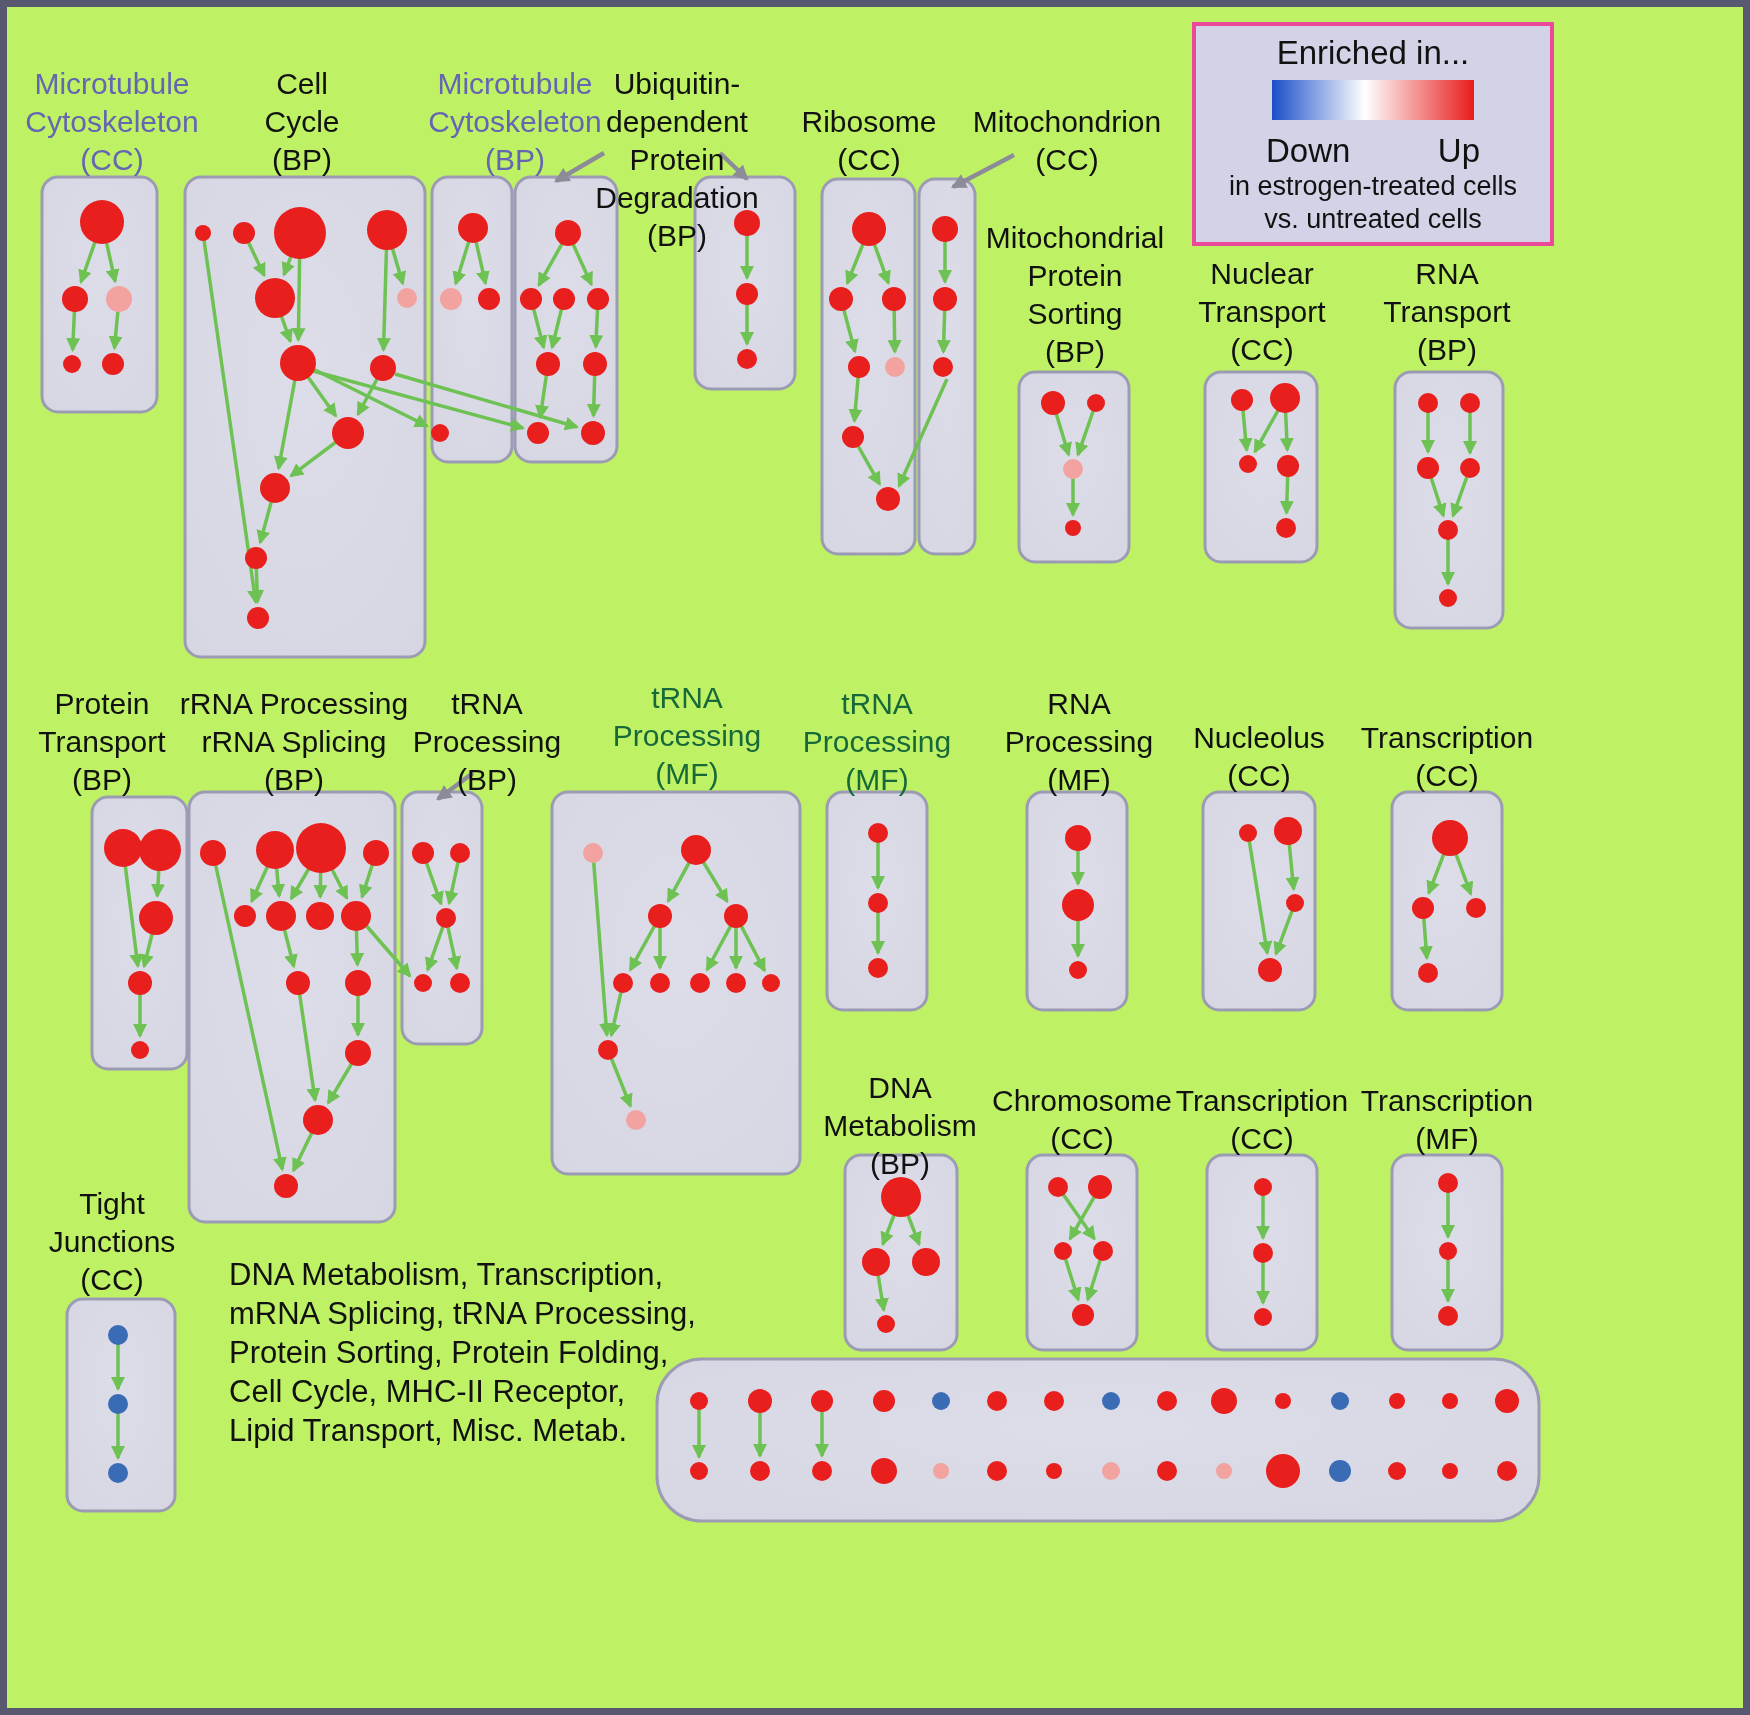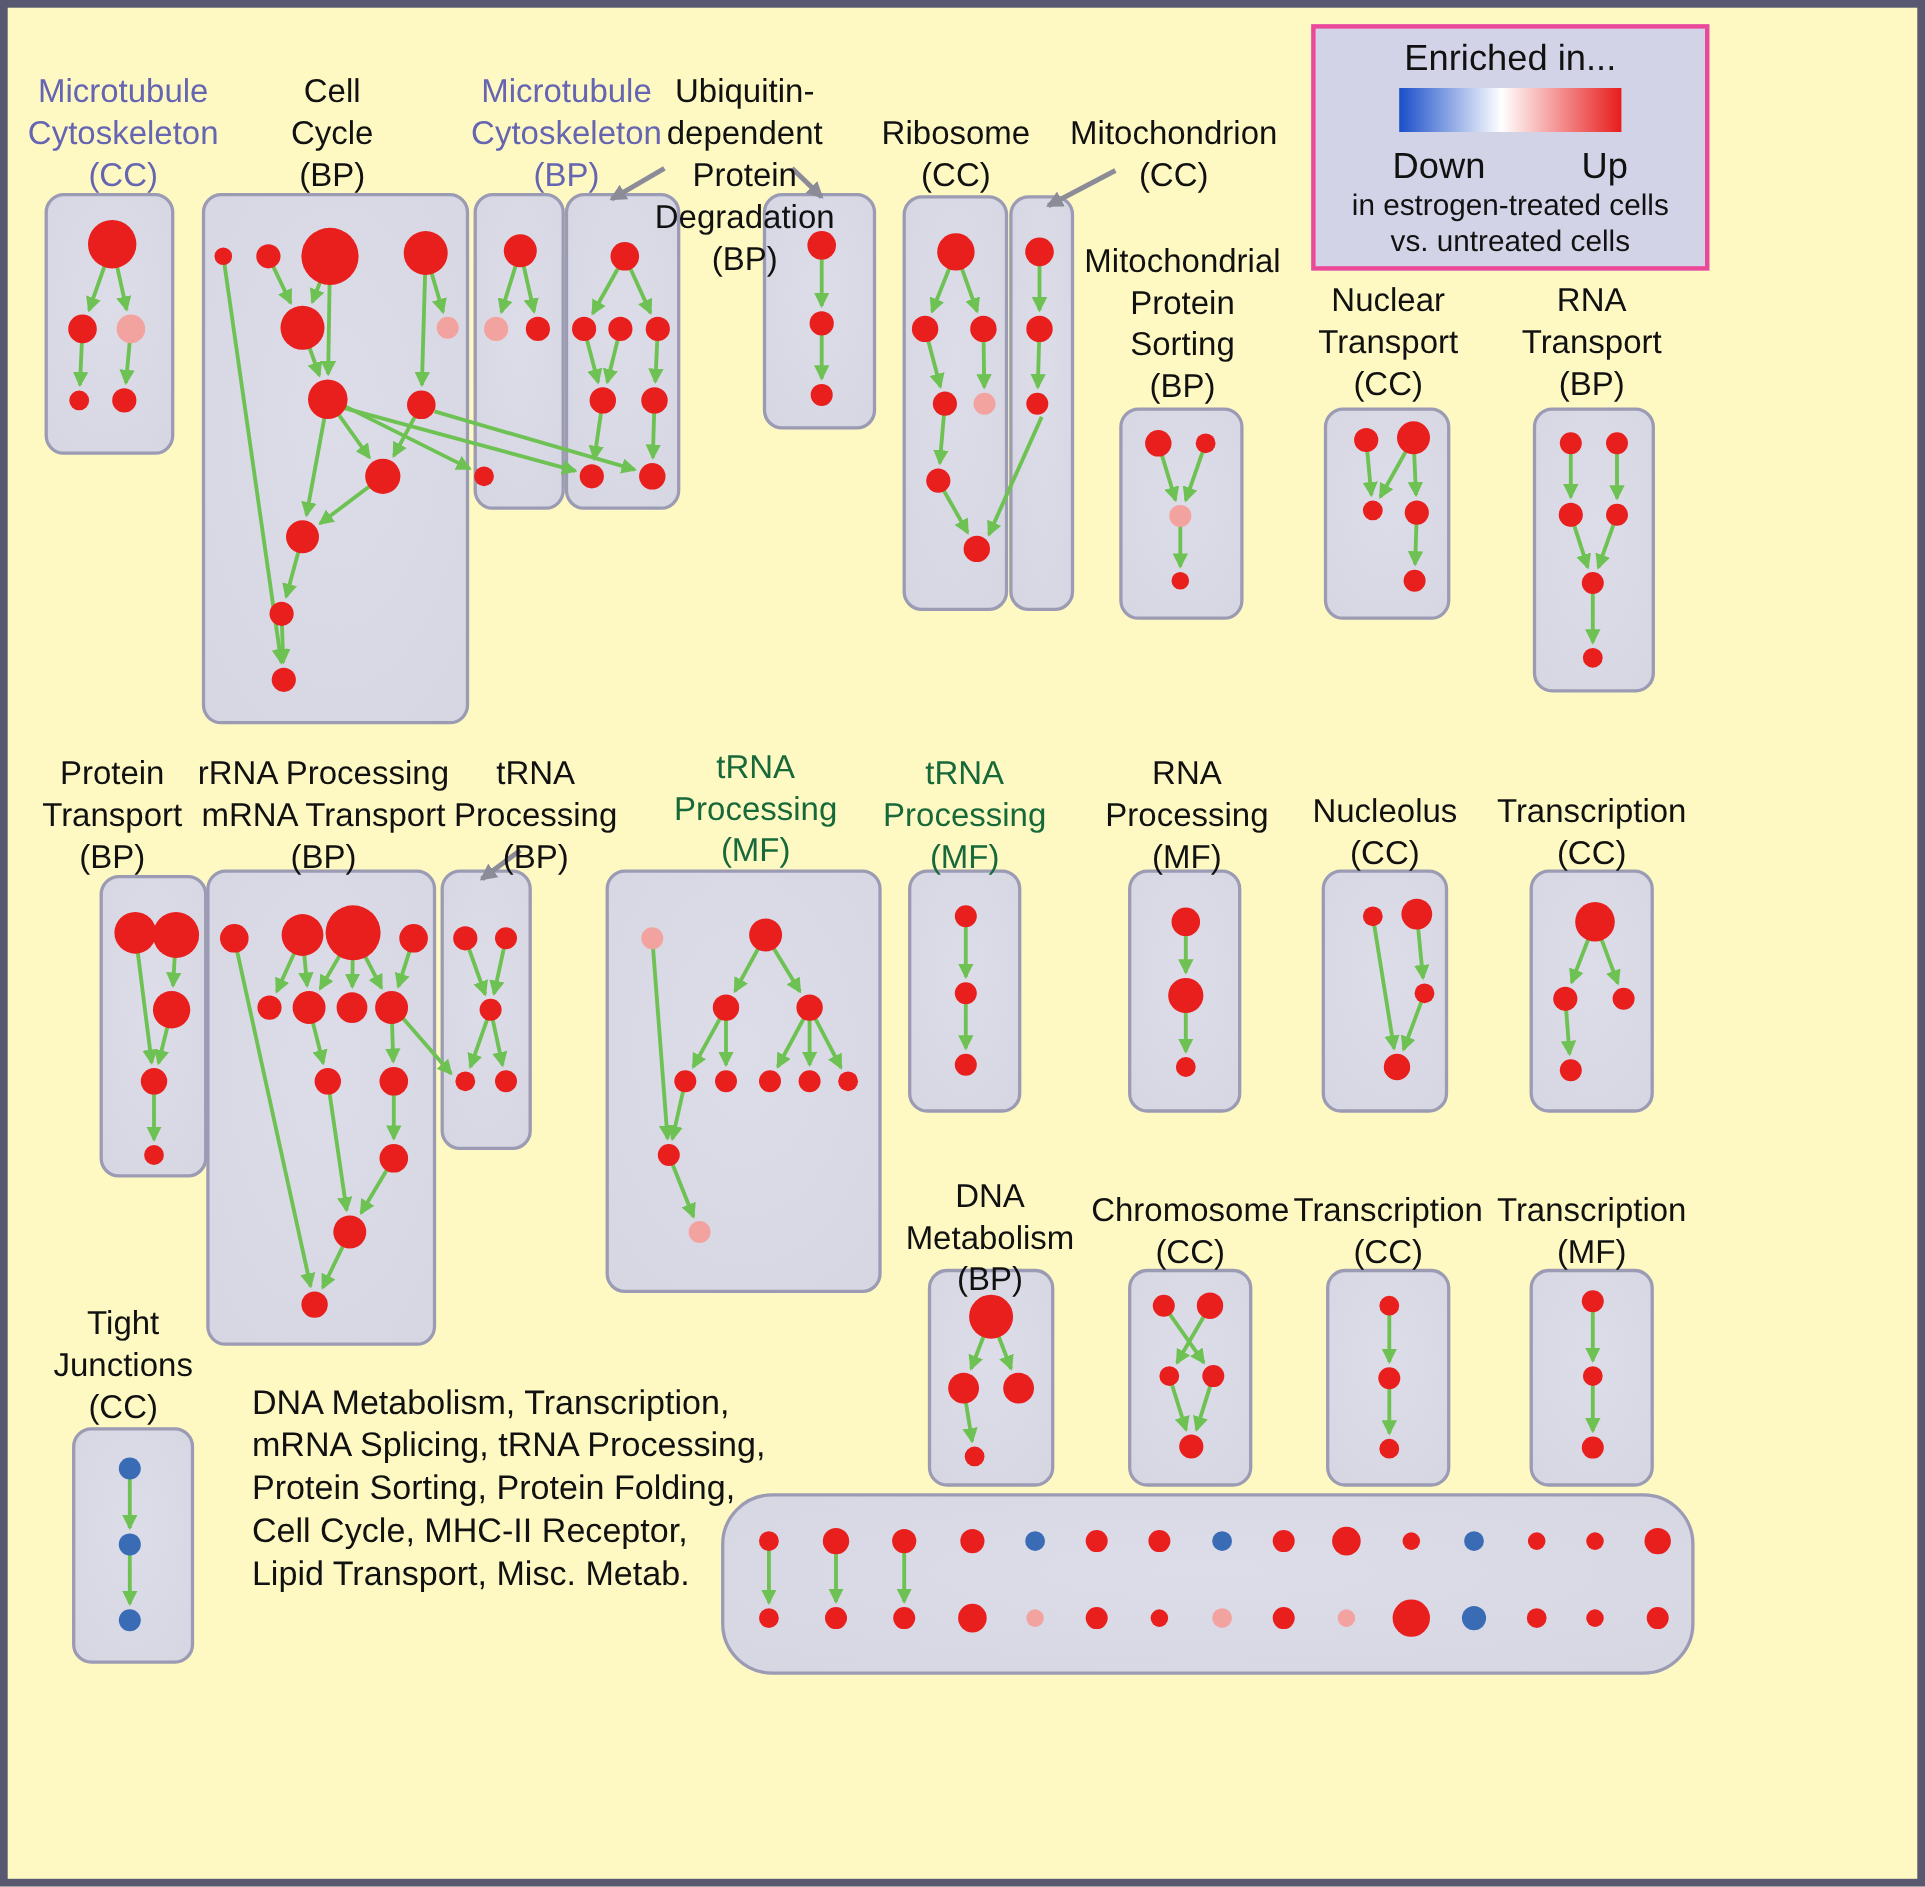--- a/index.html
+++ b/index.html
@@ -1,18 +1,18 @@
 <!DOCTYPE html>
 <html><head>
 <meta charset="utf-8">
 <style>
   html,body { margin:0; padding:0; background:#8f8fa8; }
   .canvas {
     position:relative; width:1750px; height:1715px;
-    background:#fef9c3;
+    background:#bef264;
     border:7px solid #585870; box-sizing:border-box;
     overflow:hidden;
     font-family:"Liberation Sans", sans-serif;
     color:#111;
   }
   #diagram-svg { position:absolute; left:0; top:0; }
   #labels-layer { position:absolute; left:0; top:0; width:100%; height:100%; pointer-events:none; }
   .cluster-label {
     position:absolute; width:420px; text-align:center;
     font-size:30px; line-height:38px; white-space:pre-line;
@@ -374,21 +374,21 @@
       <div class="cluster-label" style="left: 1045px; top: 248px; color: rgb(17, 17, 17);">Nuclear
 Transport
 (CC)</div>
       <div class="cluster-label" style="left: 1230px; top: 248px; color: rgb(17, 17, 17);">RNA
 Transport
 (BP)</div>
       <div class="cluster-label" style="left: -115px; top: 678px; color: rgb(17, 17, 17);">Protein
 Transport
 (BP)</div>
       <div class="cluster-label" style="left: 77px; top: 678px; color: rgb(17, 17, 17);">rRNA Processing
-mRNA Transport
+rRNA Splicing
 (BP)</div>
       <div class="cluster-label" style="left: 270px; top: 678px; color: rgb(17, 17, 17);">tRNA
 Processing
 (BP)</div>
       <div class="cluster-label" style="left: 470px; top: 672px; color: rgb(23, 105, 58);">tRNA
 Processing
 (MF)</div>
       <div class="cluster-label" style="left: 660px; top: 678px; color: rgb(23, 105, 58);">tRNA
 Processing
 (MF)</div>

